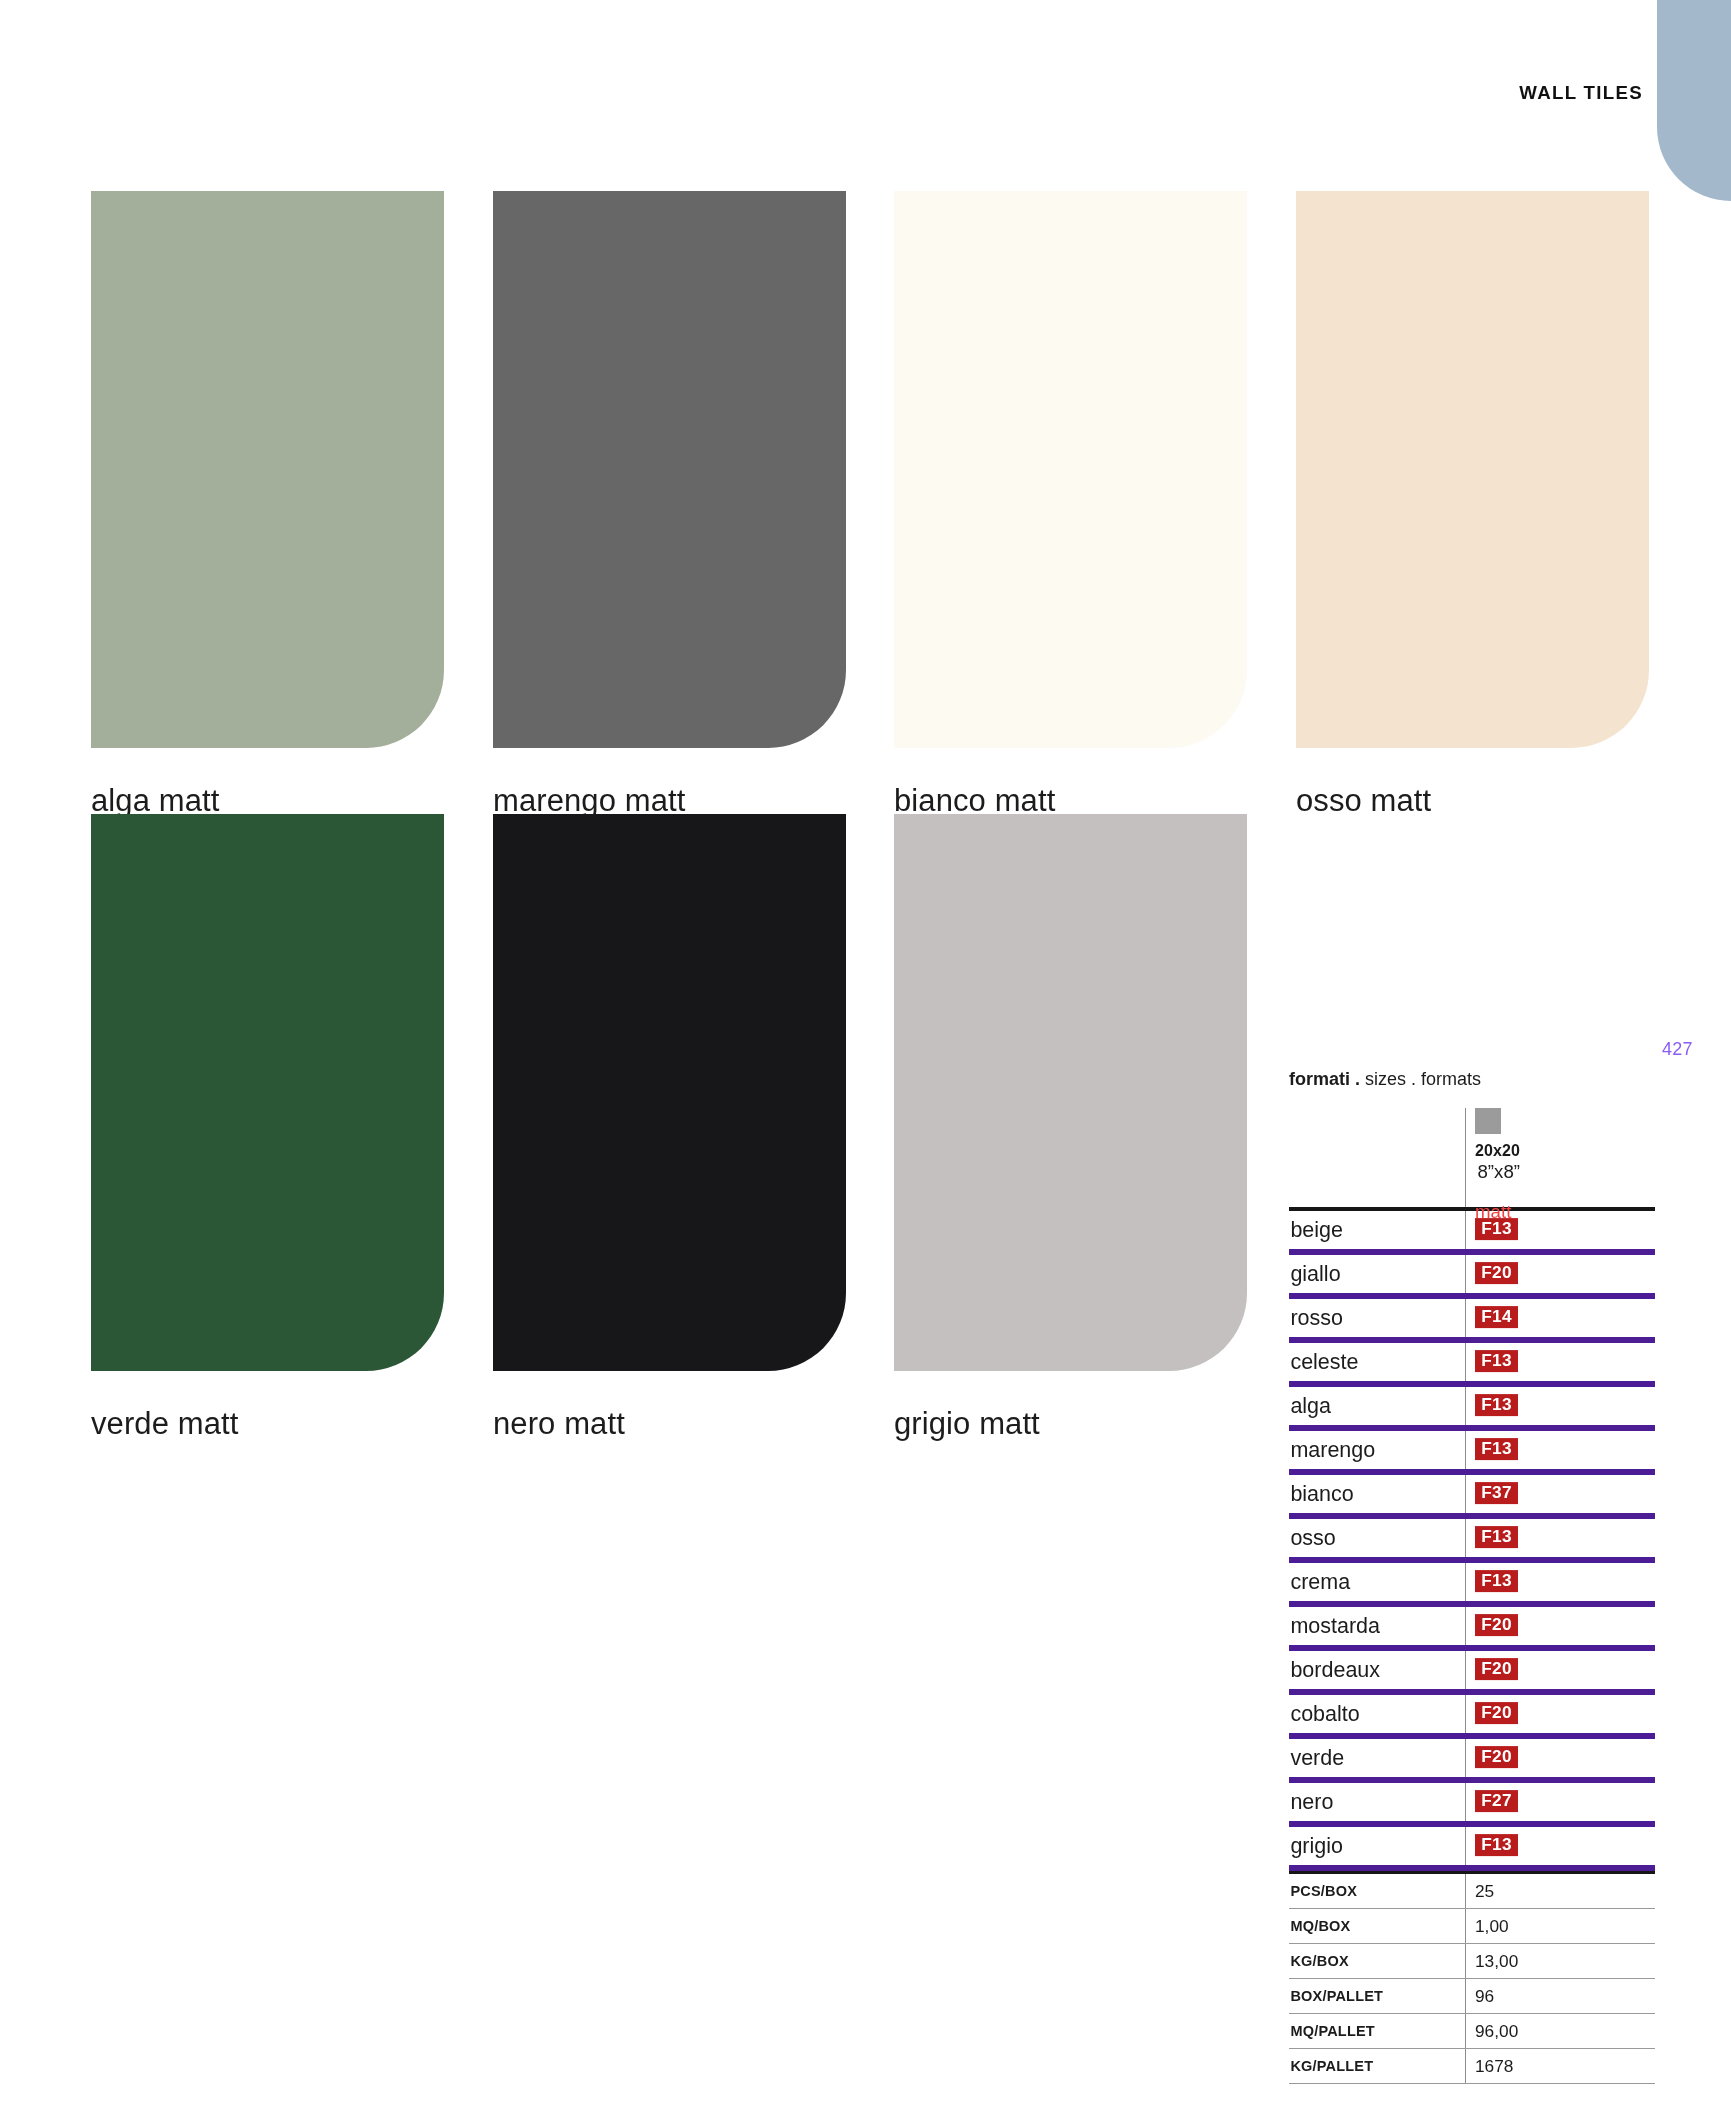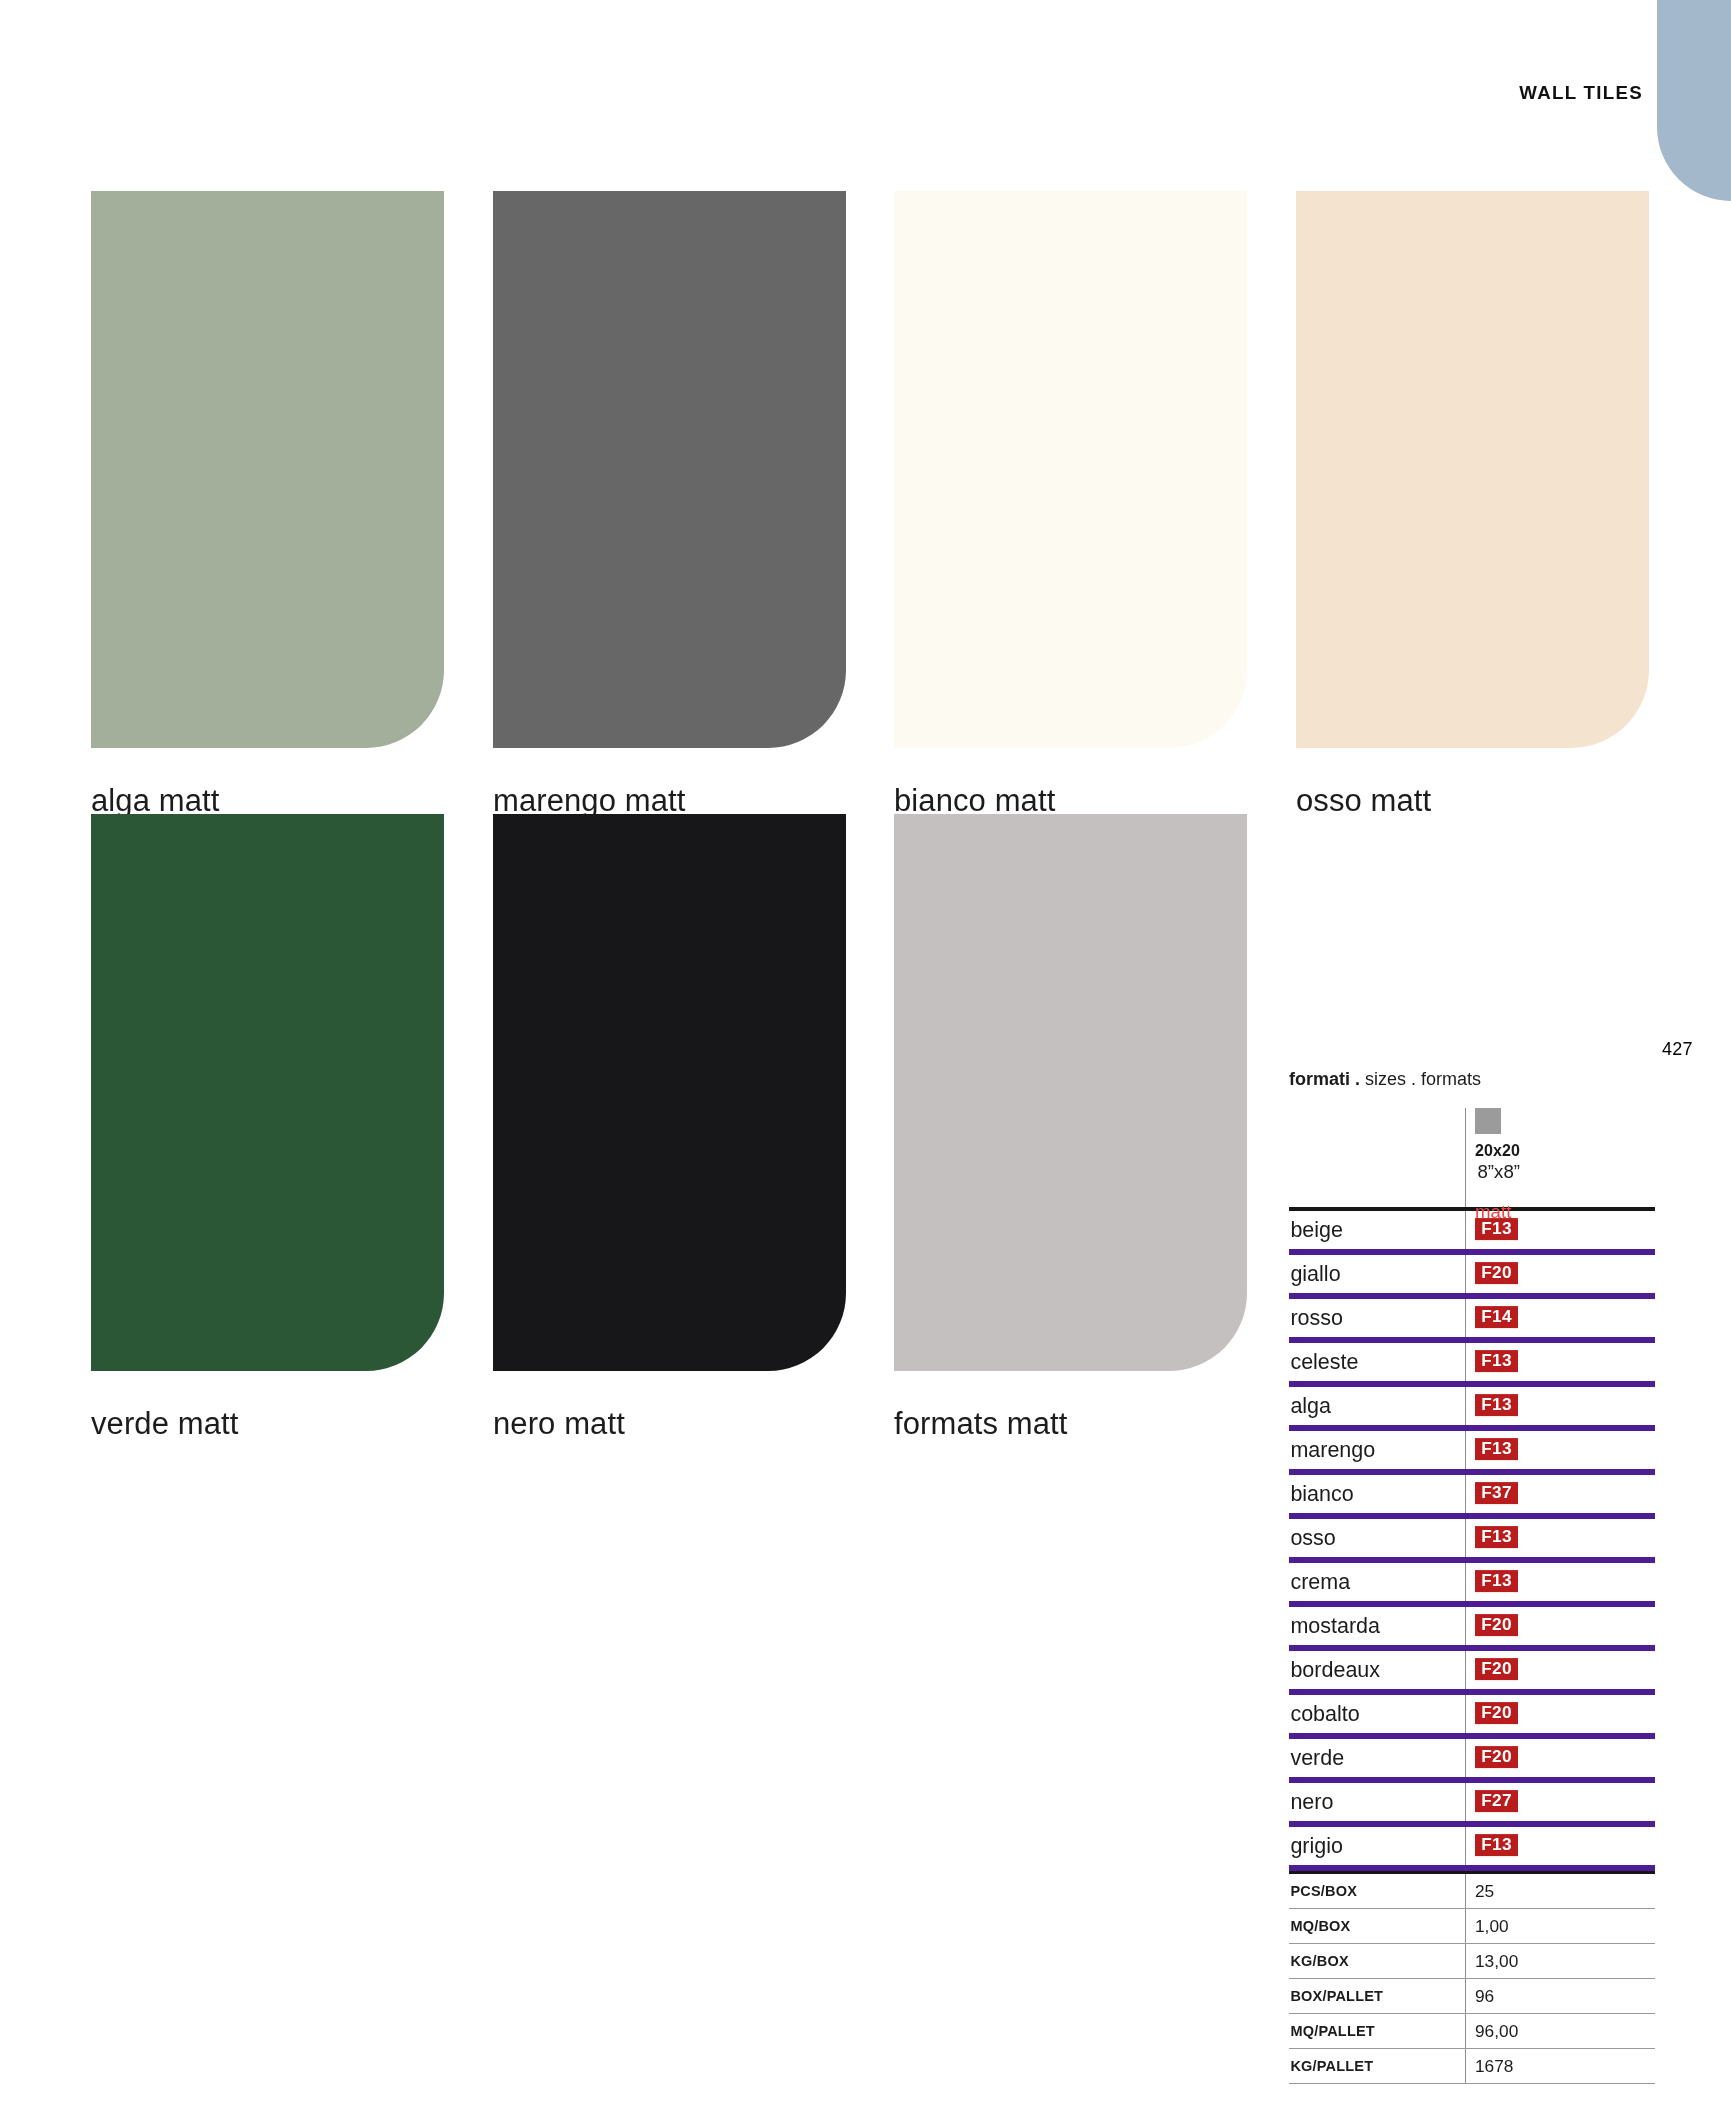--- a/index.html
+++ b/index.html
@@ -29,21 +29,21 @@
     font-weight:bold;
     letter-spacing:1.3px;
     color:#111111;
   }
 
   
   .folio{
     position:absolute;
     left:1662px; top:1039px;
     font-size:18px;
-    color:#000000;
+    color:#8b5cf6;
     letter-spacing:0.3px;
   }
 
   
   .swatch-grid{
     position:absolute;
     left:91px; top:191px;
     width:1177px;
   }
   .swatch-row{
@@ -221,21 +221,21 @@
       <div class="swatch-cell" style="left: 0px;">
         <div class="swatch-chip" style="background: rgb(44, 87, 54);"></div>
         <div class="swatch-label">verde matt</div>
       </div>
       <div class="swatch-cell" style="left: 402px;">
         <div class="swatch-chip" style="background: rgb(23, 23, 26);"></div>
         <div class="swatch-label">nero matt</div>
       </div>
       <div class="swatch-cell" style="left: 803px;">
         <div class="swatch-chip" style="background: rgb(196, 192, 192);"></div>
-        <div class="swatch-label">formats matt</div>
+        <div class="swatch-label">grigio matt</div>
       </div>
     </div>
 </div>
 
 <div class="formats">
   <div class="formats-title">
     <b>formati</b><span class="dot"> . </span><span>sizes . formats</span>
   </div>
 
   <div class="fmt-head">

